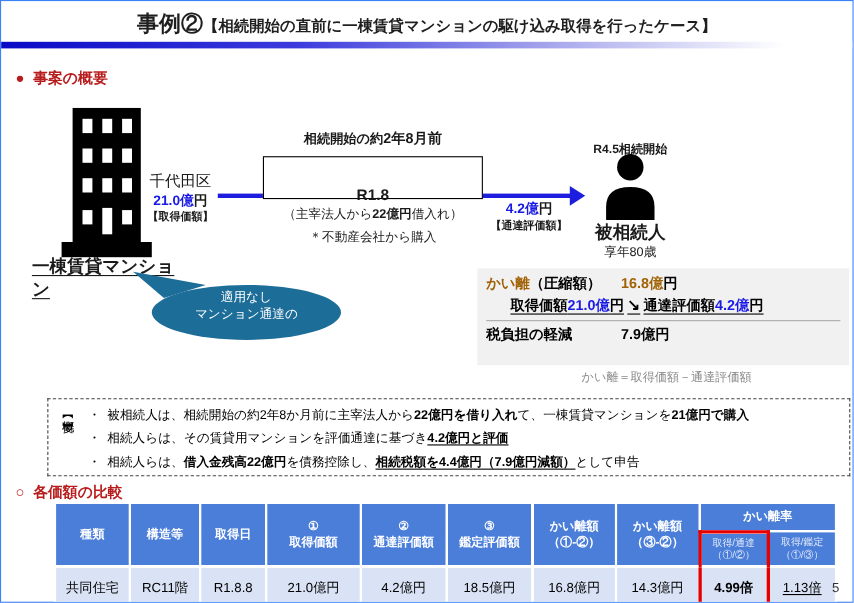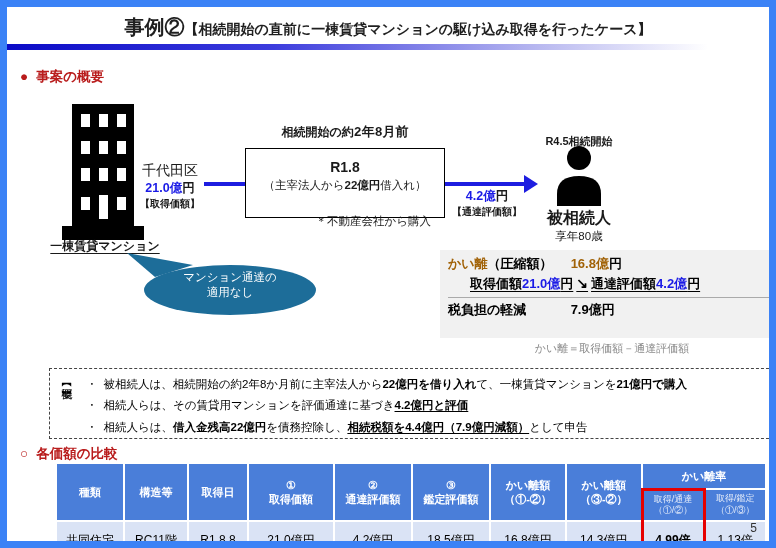--- a/index.html
+++ b/index.html
@@ -1,49 +1,49 @@
 <!DOCTYPE html>
 <html><head>
 <meta charset="utf-8">
 <style>
   * { margin:0; padding:0; box-sizing:border-box; }
   body { background:#fff; font-family:"Liberation Sans", sans-serif; }
   .slide { position:relative; width:776px; height:548px; background:#fff;
-           border:7px solid #3b82f6; overflow:hidden; color:#1a1a1a; }
+           border:1px solid #3b82f6; overflow:hidden; color:#1a1a1a; }
 
   
   .title { position:absolute; left:0; top:7px; width:100%; text-align:center; white-space:nowrap; }
   .title-main { font-size:20px; font-weight:600; color:#1f1f1f; }
   .title-sub  { font-size:14px; font-weight:600; color:#1f1f1f; }
   .gradient-rule { position:absolute; left:0; top:37px; width:100%; height:6px;
     background:linear-gradient(to right,#0a0ac6 0%,#3c3cdd 35%,#b9b9f0 70%,#ffffff 92%); }
 
   
   .sec-heading { position:absolute; font-size:13.5px; font-weight:bold; color:#b91c1c; white-space:nowrap; }
   .sec-heading .mark { margin-right:8px; }
 
   
   .abs { position:absolute; }
-  .building-label { left:28px; top:231px; width:140px; text-align:center;
-    font-size:12px; font-weight:bold; text-decoration:underline; text-underline-offset:3px; }
+  .building-label { left:28px; top:231px; width:140px; text-align:left;
+    font-size:16px; font-weight:bold; text-decoration:underline; text-underline-offset:3px; }
   .chiyoda { left:126px; top:154px; width:74px; text-align:center; line-height:1.35; }
   .chiyoda .loc { font-size:14px; font-weight:normal; }
   .money-blue { color:#1a1ae6; font-weight:bold; }
   .chiyoda .amt { font-size:12.5px; font-weight:bold; }
   .chiyoda .cap, .valuation .cap { font-size:10px; font-weight:bold; }
   .arrow-line { left:197px; top:175px; width:322px; height:4px; background:#1d1de0; }
   .arrow-head { left:517px; top:168px; width:0; height:0;
     border-left:14px solid #1d1de0; border-top:9px solid transparent; border-bottom:9px solid transparent; }
   .timeline { left:238px; top:116px; width:200px; text-align:center; font-size:12px; font-weight:bold; }
-  .timeline .tl-bold { font-size:13px;font-family:Liberation Mono, monospace; }
-  .event-box { left:238px; top:141px; width:200px; height:70px; background:#fff;
-    border:1.5px solid #000; text-align:center; padding-top:8px; line-height:1.45; }
+  .timeline .tl-bold { font-size:13px; }
+  .event-box { left:238px; top:141px; width:200px; height:39px; background:#fff;
+    border:1.5px solid #000; text-align:center; padding-top:24px; line-height:1.45; }
   .event-box .l1 { font-size:14px; font-weight:bold; }
   .event-box .l2 { font-size:11.5px; }
-  .event-note { left:252px; top:207px; width:172px; text-align:right; font-size:11.5px; }
+  .event-note { left:252px; top:207px; width:172px; text-align:center; font-size:11.5px; }
   .valuation { left:438px; top:181px; width:84px; text-align:center; line-height:1.35; }
   .valuation .amt { font-size:12.5px; font-weight:bold; }
   .death-label { left:525px; top:127px; width:94px; text-align:center; font-size:11px; font-weight:bold; }
   .person-labels { left:523px; top:201px; width:98px; text-align:center; line-height:1.3; }
   .person-labels .nm { font-size:16px; font-weight:bold; }
   .person-labels .ag { font-size:11.5px; }
   .bubble-wrap { left:118px; top:244px; width:202px; height:66px; }
   .bubble-text { position:absolute; left:20px; top:19px; width:170px; text-align:center;
     color:#fff; font-size:11.5px; line-height:1.3; }
 
@@ -158,22 +158,22 @@
     <div class="nm">被相続人</div>
     <div class="ag">享年80歳</div>
   </div>
 
   <div class="abs bubble-wrap">
     <svg width="202" height="66" viewBox="0 0 202 66">
       <polygon points="30,26 2,2 68,14" fill="#1d6d99"></polygon>
       <ellipse cx="105" cy="39" rx="86" ry="25" fill="#1d6d99"></ellipse>
     </svg>
     <div class="bubble-text">
+      <div>適用なし</div>
       <div>マンション通達の</div>
-      <div>適用なし</div>
     </div>
   </div>
 
   <div class="abs kairi-box">
     <div class="row1">
       <span class="lbl"><span class="red">かい離</span><span>（圧縮額）</span></span>
       <span class="red">16.8億</span><span>円</span>
     </div>
     <div class="row2">
       <span class="u-group"><span>取得価額</span><span class="money-blue">21.0億</span><span>円</span><span class="dn-arrow">↘</span><span>通達評価額</span><span class="money-blue">4.2億</span><span>円</span></span>

